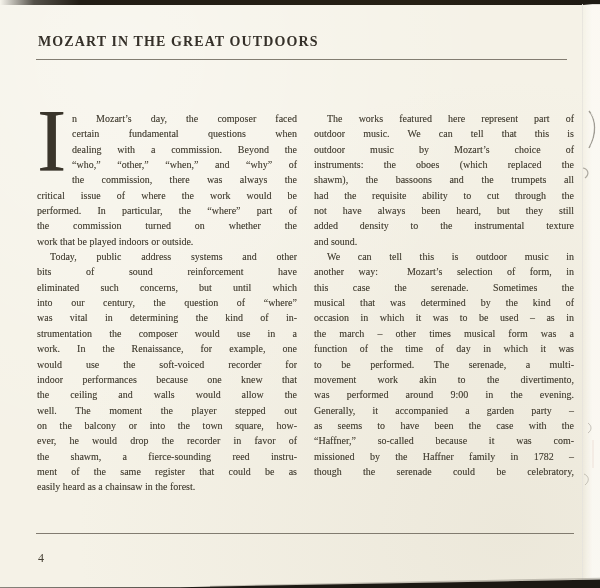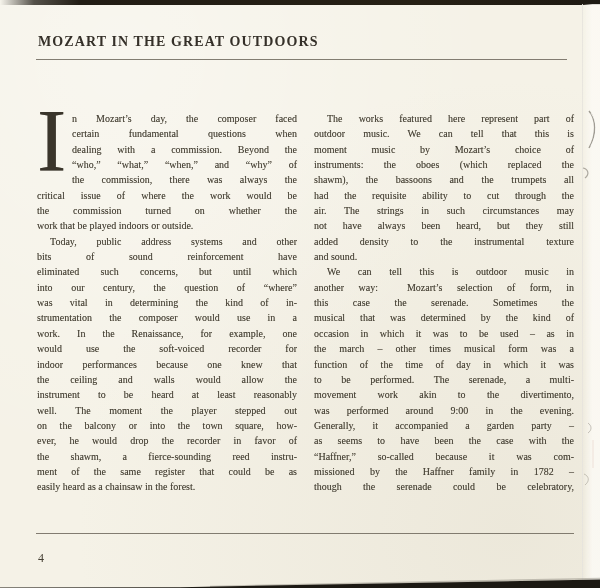--- a/index.html
+++ b/index.html
@@ -74,51 +74,50 @@
 
   <h1 class="title">MOZART IN THE GREAT OUTDOORS</h1>
   <div class="rule header-rule"></div>
 
   <main class="columns">
     <section class="col">
         <span class="dropcap">I</span>
         <div class="line">n Mozart’s day, the composer faced</div>
         <div class="line">certain fundamental questions when</div>
         <div class="line">dealing with a commission. Beyond the</div>
-        <div class="line">“who,” “what,” “when,” and “why” of</div>
+        <div class="line">“who,” “other,” “when,” and “why” of</div>
         <div class="line">the commission, there was always the</div>
         <div class="line">critical issue of where the work would be</div>
+        <div class="line">performed. In particular, the “where” part of</div>
         <div class="line">the commission turned on whether the</div>
         <div class="line last">work that be played indoors or outside.</div>
         <div class="line indent">Today, public address systems and other</div>
         <div class="line">bits of sound reinforcement have</div>
         <div class="line">eliminated such concerns, but until which</div>
         <div class="line">into our century, the question of “where”</div>
         <div class="line">was vital in determining the kind of in-</div>
         <div class="line">strumentation the composer would use in a</div>
         <div class="line">work. In the Renaissance, for example, one</div>
         <div class="line">would use the soft-voiced recorder for</div>
         <div class="line">indoor performances because one knew that</div>
         <div class="line">the ceiling and walls would allow the</div>
-        <div class="line">instrument to be heard at least reasonably</div>
         <div class="line">well. The moment the player stepped out</div>
         <div class="line">on the balcony or into the town square, how-</div>
         <div class="line">ever, he would drop the recorder in favor of</div>
         <div class="line">the shawm, a fierce-sounding reed instru-</div>
         <div class="line">ment of the same register that could be as</div>
         <div class="line last">easily heard as a chainsaw in the forest.</div>
       </section>
     <section class="col">
         <div class="line indent">The works featured here represent part of</div>
         <div class="line">outdoor music. We can tell that this is</div>
-        <div class="line">moment music by Mozart’s choice of</div>
+        <div class="line">outdoor music by Mozart’s choice of</div>
         <div class="line">instruments: the oboes (which replaced the</div>
         <div class="line">shawm), the bassoons and the trumpets all</div>
         <div class="line">had the requisite ability to cut through the</div>
-        <div class="line">air. The strings in such circumstances may</div>
         <div class="line">not have always been heard, but they still</div>
         <div class="line">added density to the instrumental texture</div>
         <div class="line last">and sound.</div>
         <div class="line indent">We can tell this is outdoor music in</div>
         <div class="line">another way:&nbsp; Mozart’s selection of form, in</div>
         <div class="line">this case the serenade. Sometimes the</div>
         <div class="line">musical that was determined by the kind of</div>
         <div class="line">occasion in which it was to be used – as in</div>
         <div class="line">the march – other times musical form was a</div>
         <div class="line">function of the time of day in which it was</div>

